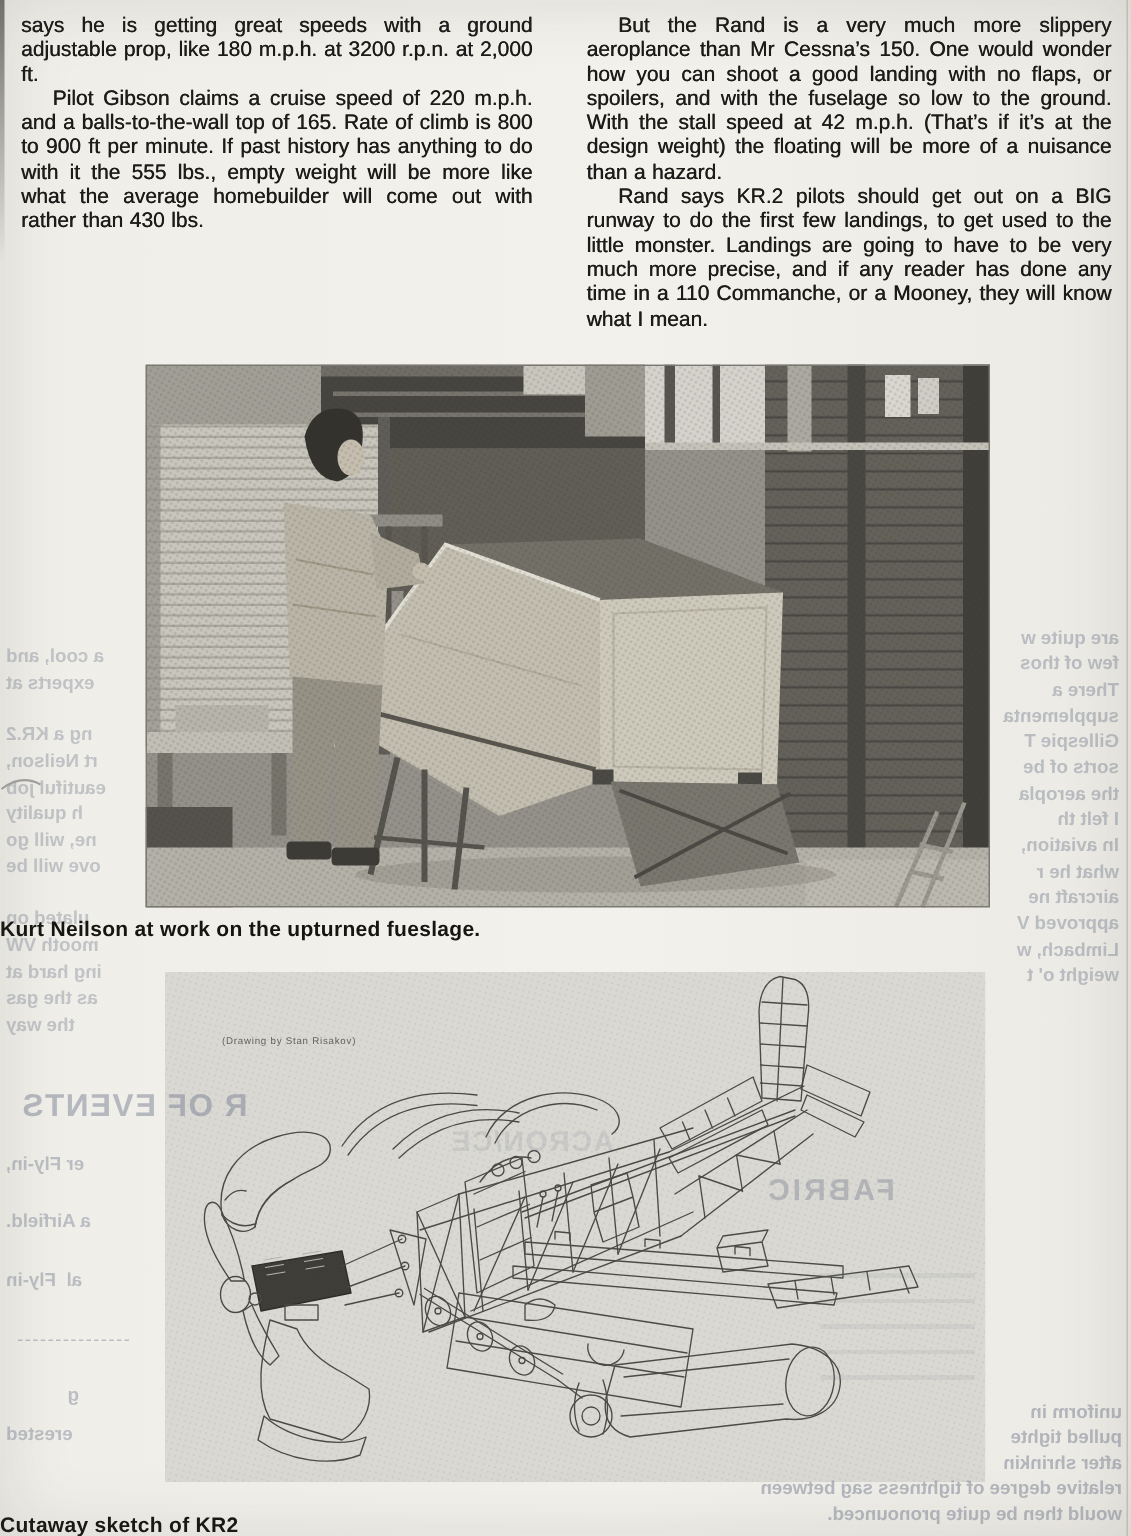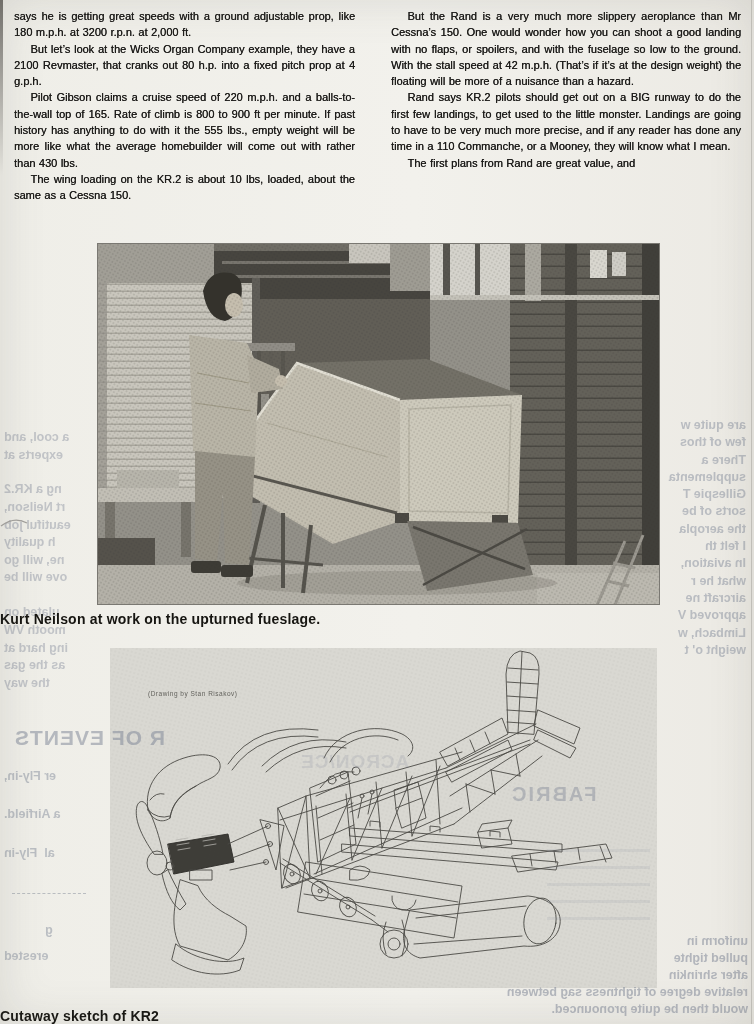--- a/index.html
+++ b/index.html
@@ -12,21 +12,21 @@
   .vignette{position:absolute;inset:0;pointer-events:none;z-index:8;
     box-shadow:inset 0 0 46px rgba(96,94,88,.16);}
   .edge-left{position:absolute;left:0;top:0;width:3px;height:175px;z-index:8;
     background:linear-gradient(#716f6a,rgba(113,111,106,0));}
   .edge-right{position:absolute;right:2px;top:0;width:1px;height:100%;z-index:8;
     background:rgba(152,150,144,.45);}
   .scratch{position:absolute;left:0;top:514px;z-index:8;}
 
   
   .columns{position:absolute;left:14px;top:8px;width:727px;display:flex;gap:36px;
-    z-index:5;color:#1d1c1a;font-size:11px;line-height:16.3px;text-align:justify;}
+    z-index:5;color:#1d1c1a;font-size:14px;line-height:16.3px;text-align:justify;}
   .col-left{width:341px}
   .col-right{width:350px}
   .para{margin:0;word-spacing:.4px;text-shadow:.25px 0 0 currentColor;}
   .para.indent{text-indent:1.5em}
 
   
   .photo{position:absolute;left:97px;top:243px;width:563px;height:362px;z-index:5;}
   .drawing{position:absolute;left:110px;top:648px;width:547px;height:340px;z-index:1;}
   .caption{position:absolute;left:0;width:754px;text-align:left;z-index:5;
     font-weight:bold;font-size:14px;color:#161511;letter-spacing:.2px;}
@@ -85,28 +85,25 @@
 <div class="ghost ghost-event-line" id="ghost-ev3">al  Fly-in</div>
 <div id="ghost-dash"></div>
 <div class="ghost ghost-event-line" id="ghost-misc1">g</div>
 <div class="ghost ghost-event-line" id="ghost-misc2">erested</div>
 <div class="ghost g-right" id="ghost-bottom-right"><div>uniform in</div><div>pulled tighte</div><div>after shrinkin</div><div>relative degree of tightness sag between</div><div>would then be quite pronounced.</div></div>
 <div class="ghost-streaks"></div>
 
 <div class="columns">
   <div class="col-left">
       <p class="para">says he is getting great speeds with a ground adjustable prop, like 180 m.p.h. at 3200 r.p.n. at 2,000 ft.</p>
-      <p class="para indent">But let’s look at the Wicks Organ Company example, they have a 2100 Revmaster, that cranks out 80 h.p. into a fixed pitch prop at 4 g.p.h.</p>
       <p class="para indent">Pilot Gibson claims a cruise speed of 220 m.p.h. and a balls-to-the-wall top of 165. Rate of climb is 800 to 900 ft per minute. If past history has anything to do with it the 555 lbs., empty weight will be more like what the average homebuilder will come out with rather than 430 lbs.</p>
-      <p class="para indent">The wing loading on the KR.2 is about 10 lbs, loaded, about the same as a Cessna 150.</p>
     </div>
   <div class="col-right">
       <p class="para indent">But the Rand is a very much more slippery aeroplance than Mr Cessna’s 150. One would wonder how you can shoot a good landing with no flaps, or spoilers, and with the fuselage so low to the ground. With the stall speed at 42 m.p.h. (That’s if it’s at the design weight) the floating will be more of a nuisance than a hazard.</p>
       <p class="para indent">Rand says KR.2 pilots should get out on a BIG runway to do the first few landings, to get used to the little monster. Landings are going to have to be very much more precise, and if any reader has done any time in a 110 Commanche, or a Mooney, they will know what I mean.</p>
-      <p class="para indent">The first plans from Rand are great value, and</p>
     </div>
 </div>
 
 <div class="photo">
 <svg viewBox="0 0 563 362" width="563" height="362">
   <defs>
     <pattern id="corr" width="6" height="7" patternUnits="userSpaceOnUse">
       <rect width="6" height="7" fill="#c8c5bc"></rect>
           <rect y="5.5" width="6" height="1.5" fill="#a5a299"></rect>
     </pattern>

